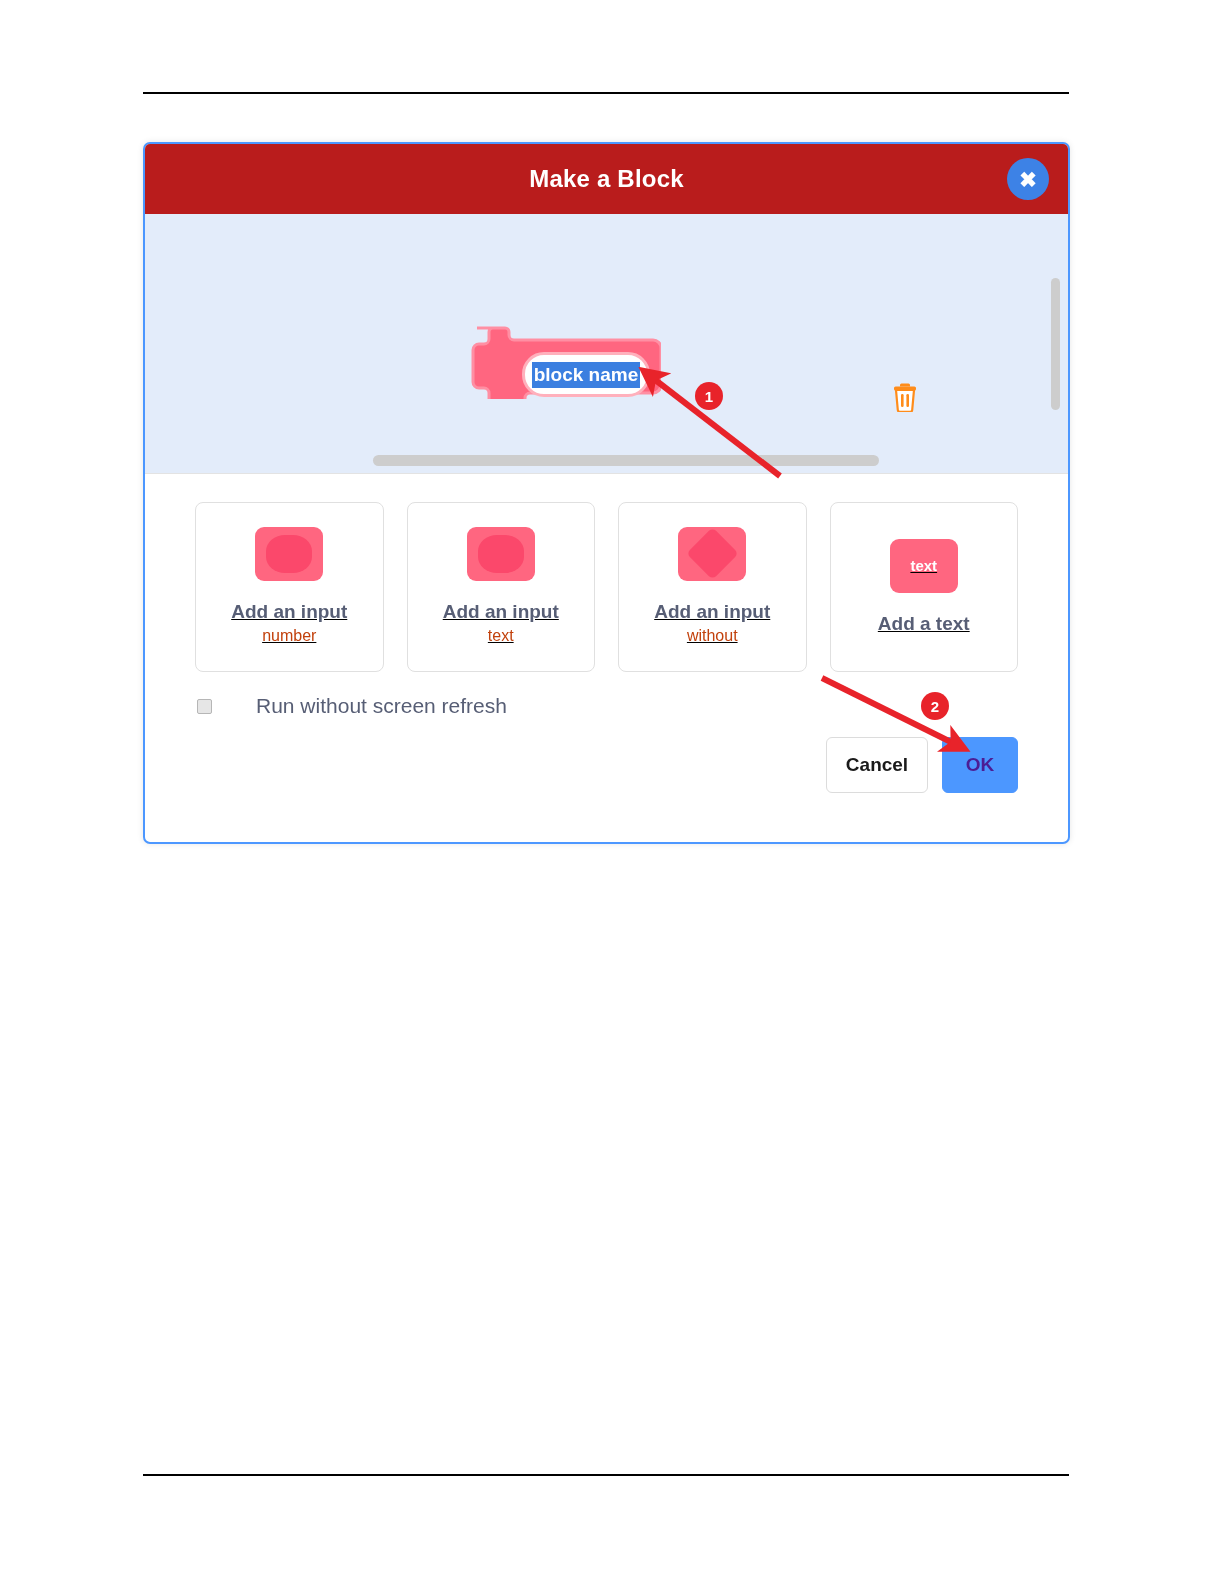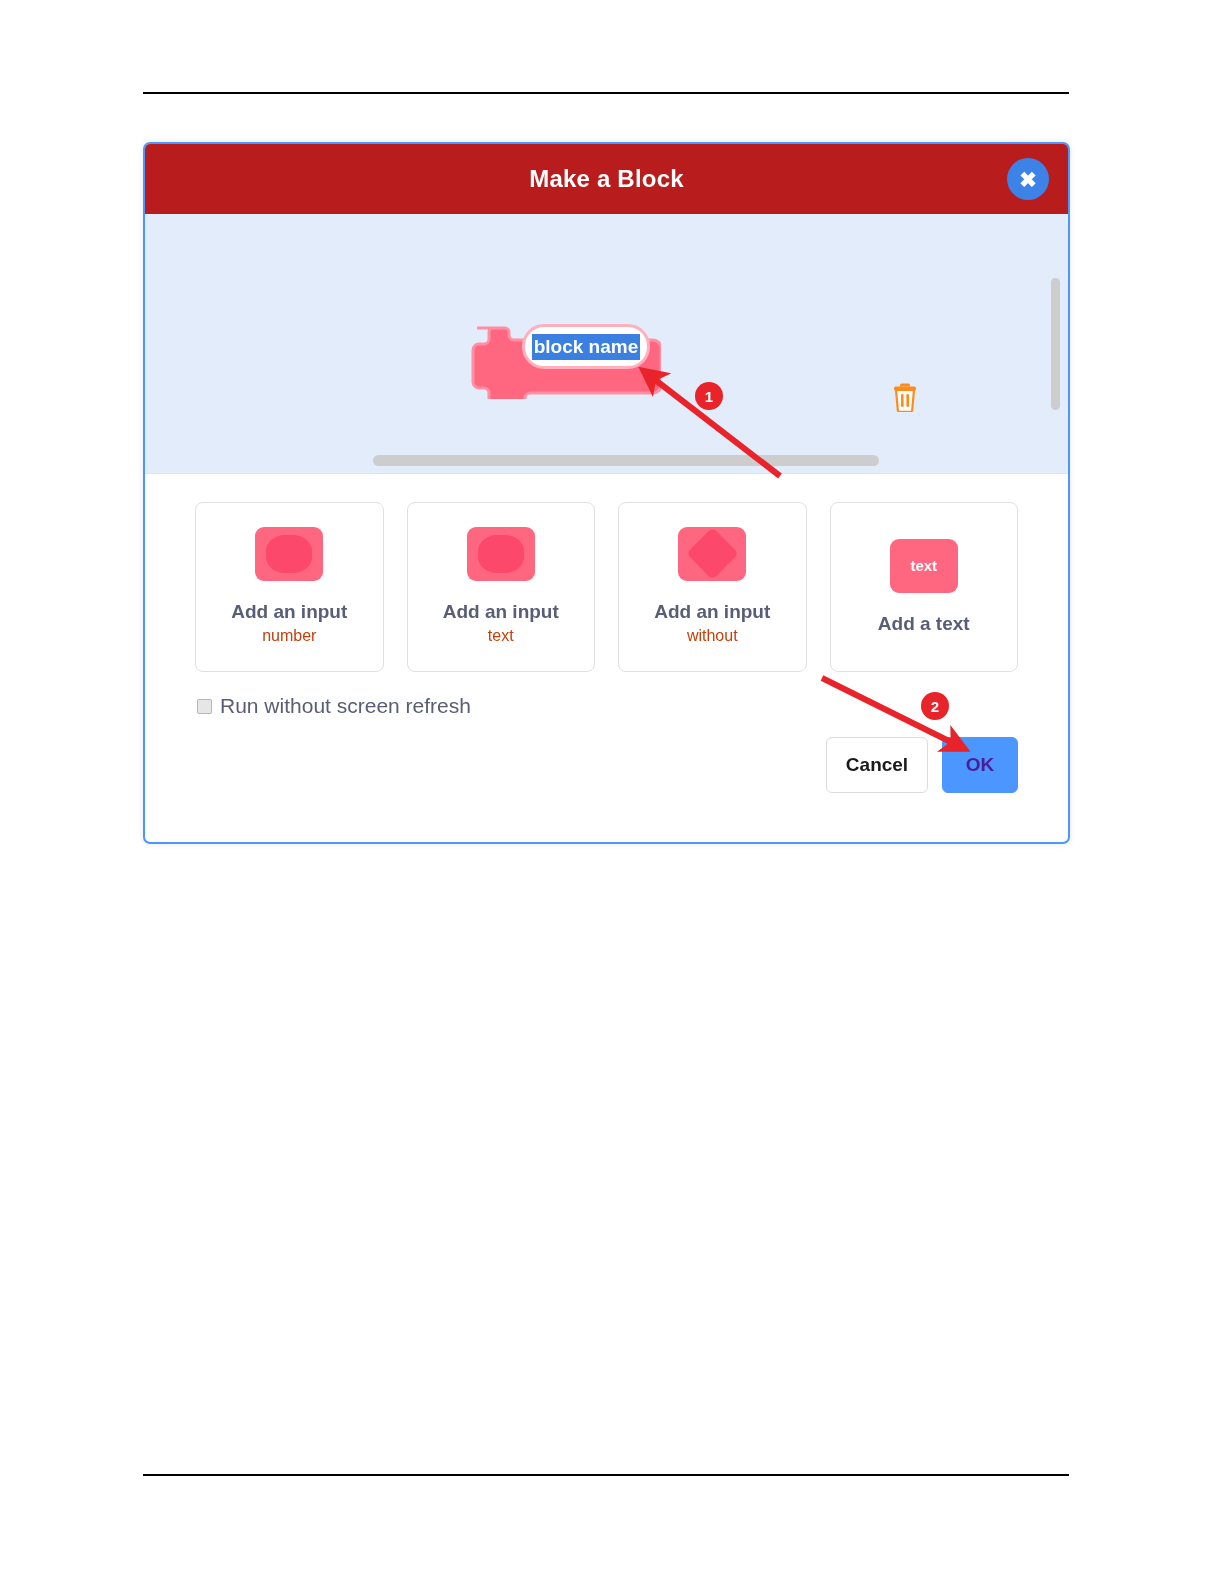--- a/index.html
+++ b/index.html
@@ -74,21 +74,21 @@
     position: absolute;
     left: 424px; top: 58px;
     width: 28px; height: 30px;
   }
   .hat-block {
     position: absolute; left: 0; top: 0;
     width: 194px; height: 75px;
   }
   .blk-input {
     position: absolute;
-    left: 55px; top: 0;
+    left: 55px; top: 28px;
     width: 128px; height: 45px;
     background: #ffffff;
     border: 3px solid #ffb0bc;
     border-radius: 22px;
     display: flex; align-items: center; justify-content: center;
   }
   .blk-text {
     background: #3b7fe0;
     color: #ffffff;
     font-size: 19px;
@@ -123,20 +123,21 @@
     flex: 1;
     height: 170px;
     background: #ffffff;
     border: 1px solid #e0e0e0;
     border-radius: 8px;
     display: flex;
     flex-direction: column;
     align-items: center;
     justify-content: center;
     cursor: pointer;
+    text-decoration: underline;
   }
   .opt-glyph {
     width: 68px; height: 54px;
     background: #ff6680;
     border-radius: 9px;
     display: flex; align-items: center; justify-content: center;
     margin-bottom: 18px;
   }
   .g-round {
     width: 46px; height: 38px;
@@ -161,20 +162,21 @@
   .opt-sub {
     font-size: 16px;
     color: #c2410c;
     line-height: 24px;
   }
 
   
   .check-row {
     display: flex; align-items: center;
     padding: 22px 0 0 52px;
+    gap: 36px;
   }
   .cbox {
     width: 15px; height: 15px;
     background: #e6e6e6;
     border: 1px solid #b6b6b6;
     border-radius: 2px;
     margin-right: 8px;
     cursor: pointer;
   }
   .cbox-label {

